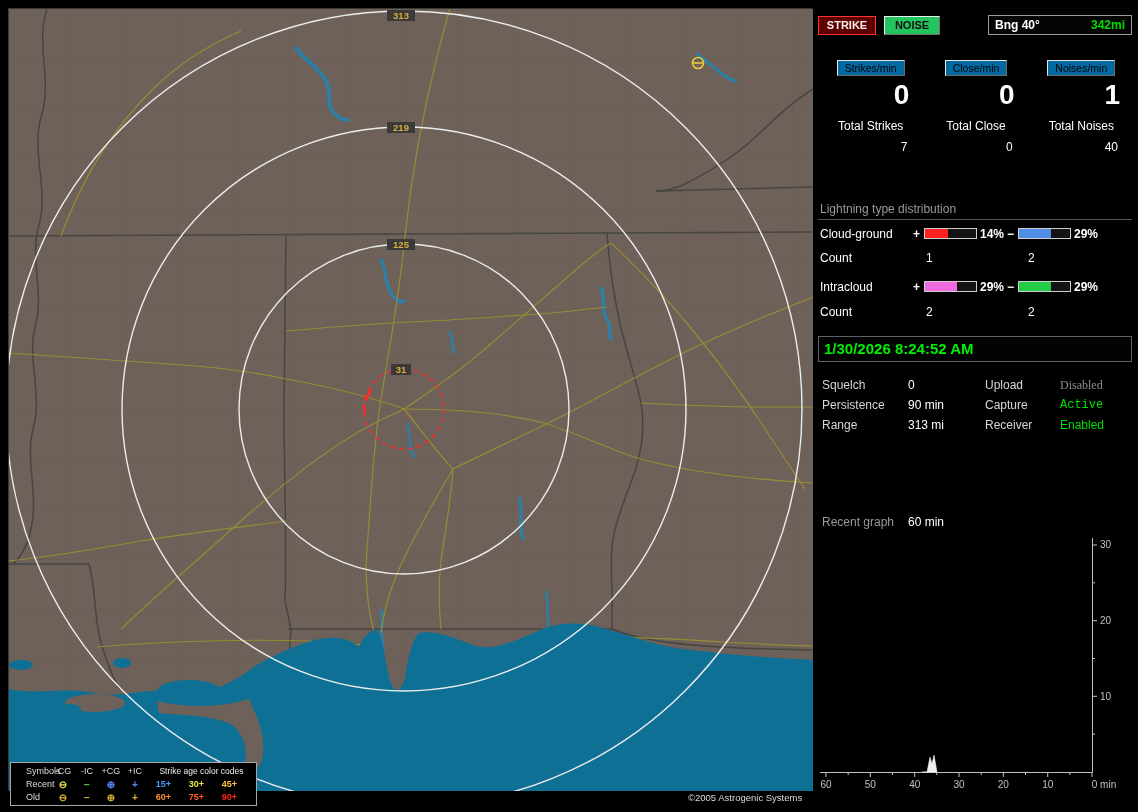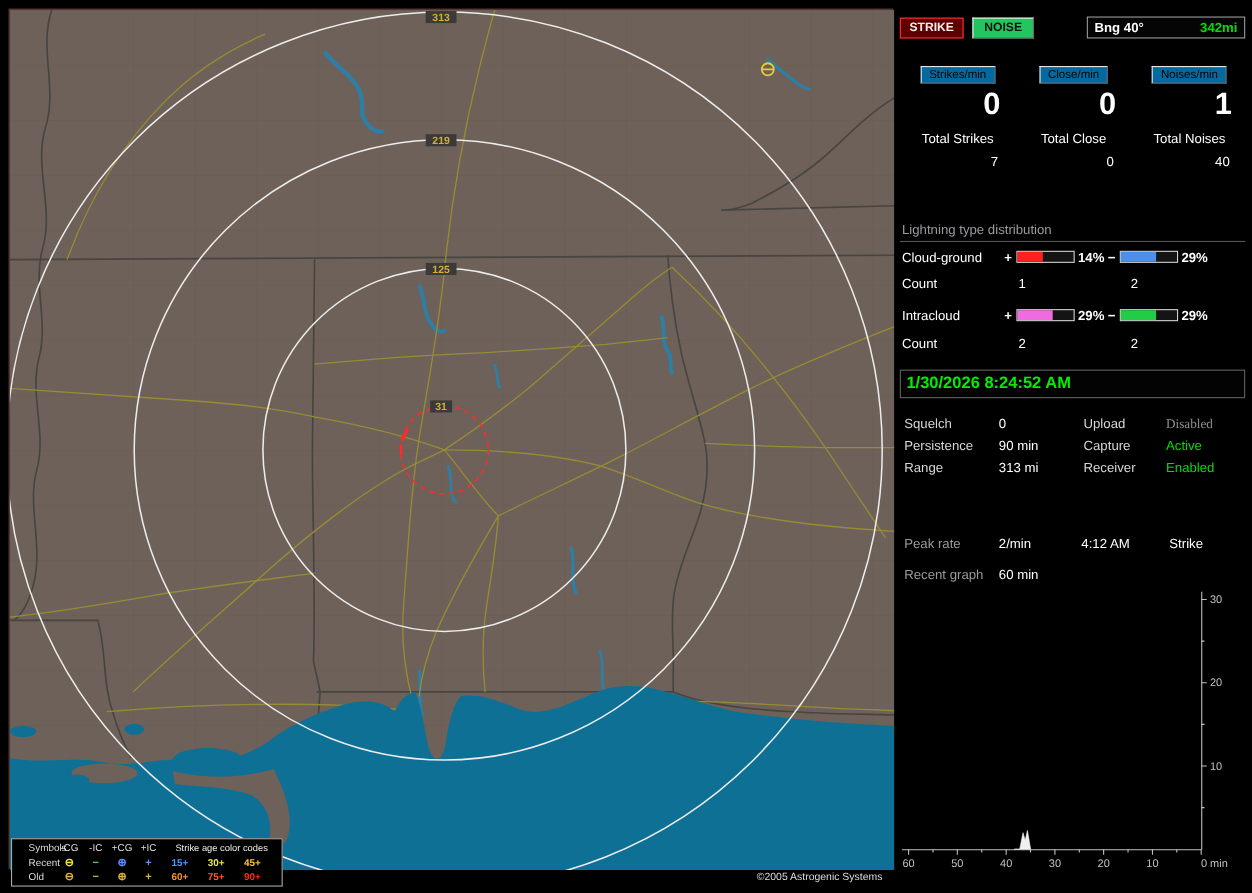--- a/index.html
+++ b/index.html
@@ -1,20 +1,20 @@
 <!DOCTYPE html>
 <html><head>
 <meta charset="utf-8">
 <style>
   *{box-sizing:border-box;margin:0;padding:0}
   html,body{width:1138px;height:812px;background:#000;overflow:hidden;
     font-family:"Liberation Sans",sans-serif;position:relative}
 
   
-  #map-wrap{position:absolute;left:8px;top:8px;width:804px;height:782px;background:#ef4444;border:1px solid #3a3a3a}
+  #map-wrap{position:absolute;left:8px;top:8px;width:804px;height:782px;background:#1d4ed8;border:1px solid #3a3a3a}
   #map-wrap svg{display:block}
 
   #legend{position:absolute;left:10px;top:762px;width:247px;height:44px;background:#000;
     border:1px solid #a8a8a8;font-size:9px;color:#fff;padding-top:2px;z-index:5}
   .lg-row{display:flex;height:13px;line-height:13px;align-items:center}
   .lg-c0{width:40px;padding-left:15px;color:#ddd}
   .lg-cs{width:24px;text-align:center;color:#ddd}
   .lg-sym{font-weight:bold;font-size:10px}
   .lg-age-head{flex:1;text-align:center;font-size:8.5px;color:#eee}
   .lg-age{width:33px;text-align:center;font-weight:bold}
@@ -266,35 +266,29 @@
   <div class="stat-row" style="top:370px">
     <span class="lbl" style="left:4px">Squelch</span>
     <span class="val" style="left:90px">0</span>
     <span class="lbl" style="left:167px">Upload</span>
     <span class="val" style="left: 242px; color: rgb(143, 143, 143); font-family: Liberation Serif, serif;">Disabled</span>
   </div>
   <div class="stat-row" style="top:390px">
     <span class="lbl" style="left:4px">Persistence</span>
     <span class="val" style="left:90px">90 min</span>
     <span class="lbl" style="left:167px">Capture</span>
-    <span class="val" style="left: 242px; color: rgb(0, 221, 0);">Active</span>
+    <span class="val" style="left: 242px; color: rgb(0, 221, 0); font-family: Liberation Mono, monospace;">Active</span>
   </div>
   <div class="stat-row" style="top:410px">
     <span class="lbl" style="left:4px">Range</span>
     <span class="val" style="left:90px">313 mi</span>
     <span class="lbl" style="left:167px">Receiver</span>
     <span class="val" style="left: 242px; color: rgb(0, 221, 0);">Enabled</span>
   </div>
 
-  <div class="stat-row" style="top:479px">
-    <span class="glbl" style="left:4px">Peak rate</span>
-    <span class="val" style="left:90px">2/min</span>
-    <span class="val" style="left:165px">4:12 AM</span>
-    <span class="val" style="left:245px">Strike</span>
-  </div>
   <div class="stat-row" style="top:507px">
     <span class="glbl" style="left:4px">Recent graph</span>
     <span class="val" style="left:90px">60 min</span>
   </div>
 
   <svg id="trend-svg" width="314" height="262" viewBox="0 0 314 262">
     <g stroke="#c0c0c0" stroke-width="1">
       <line x1="2" y1="236.5" x2="274" y2="236.5"></line>
       <line x1="274.5" y1="2" x2="274.5" y2="236.5"></line>
 

